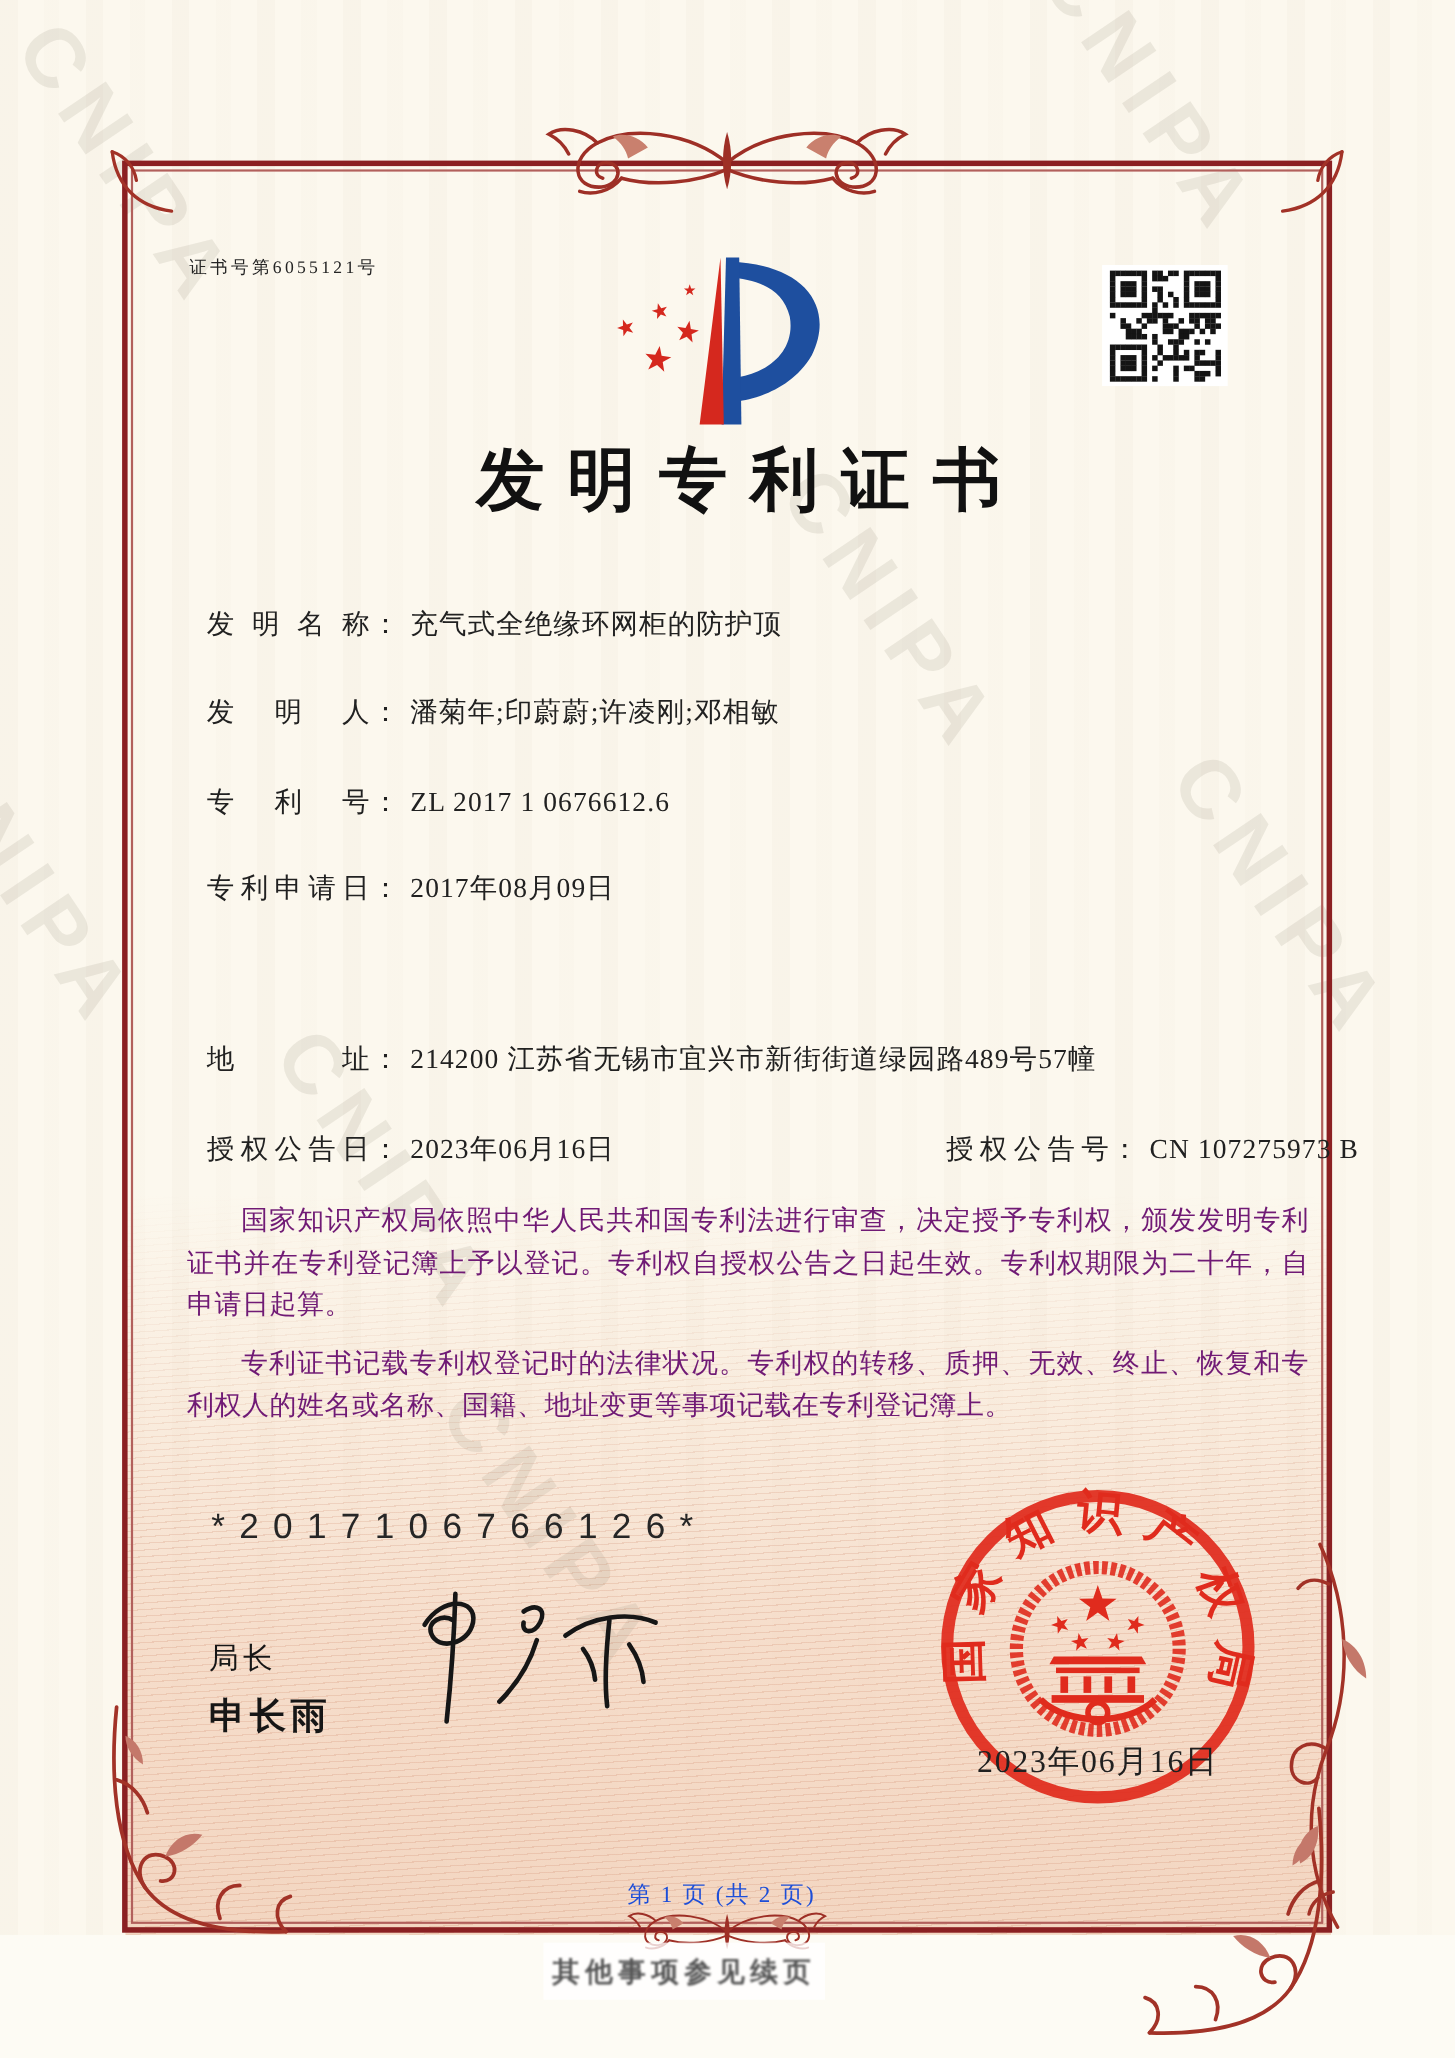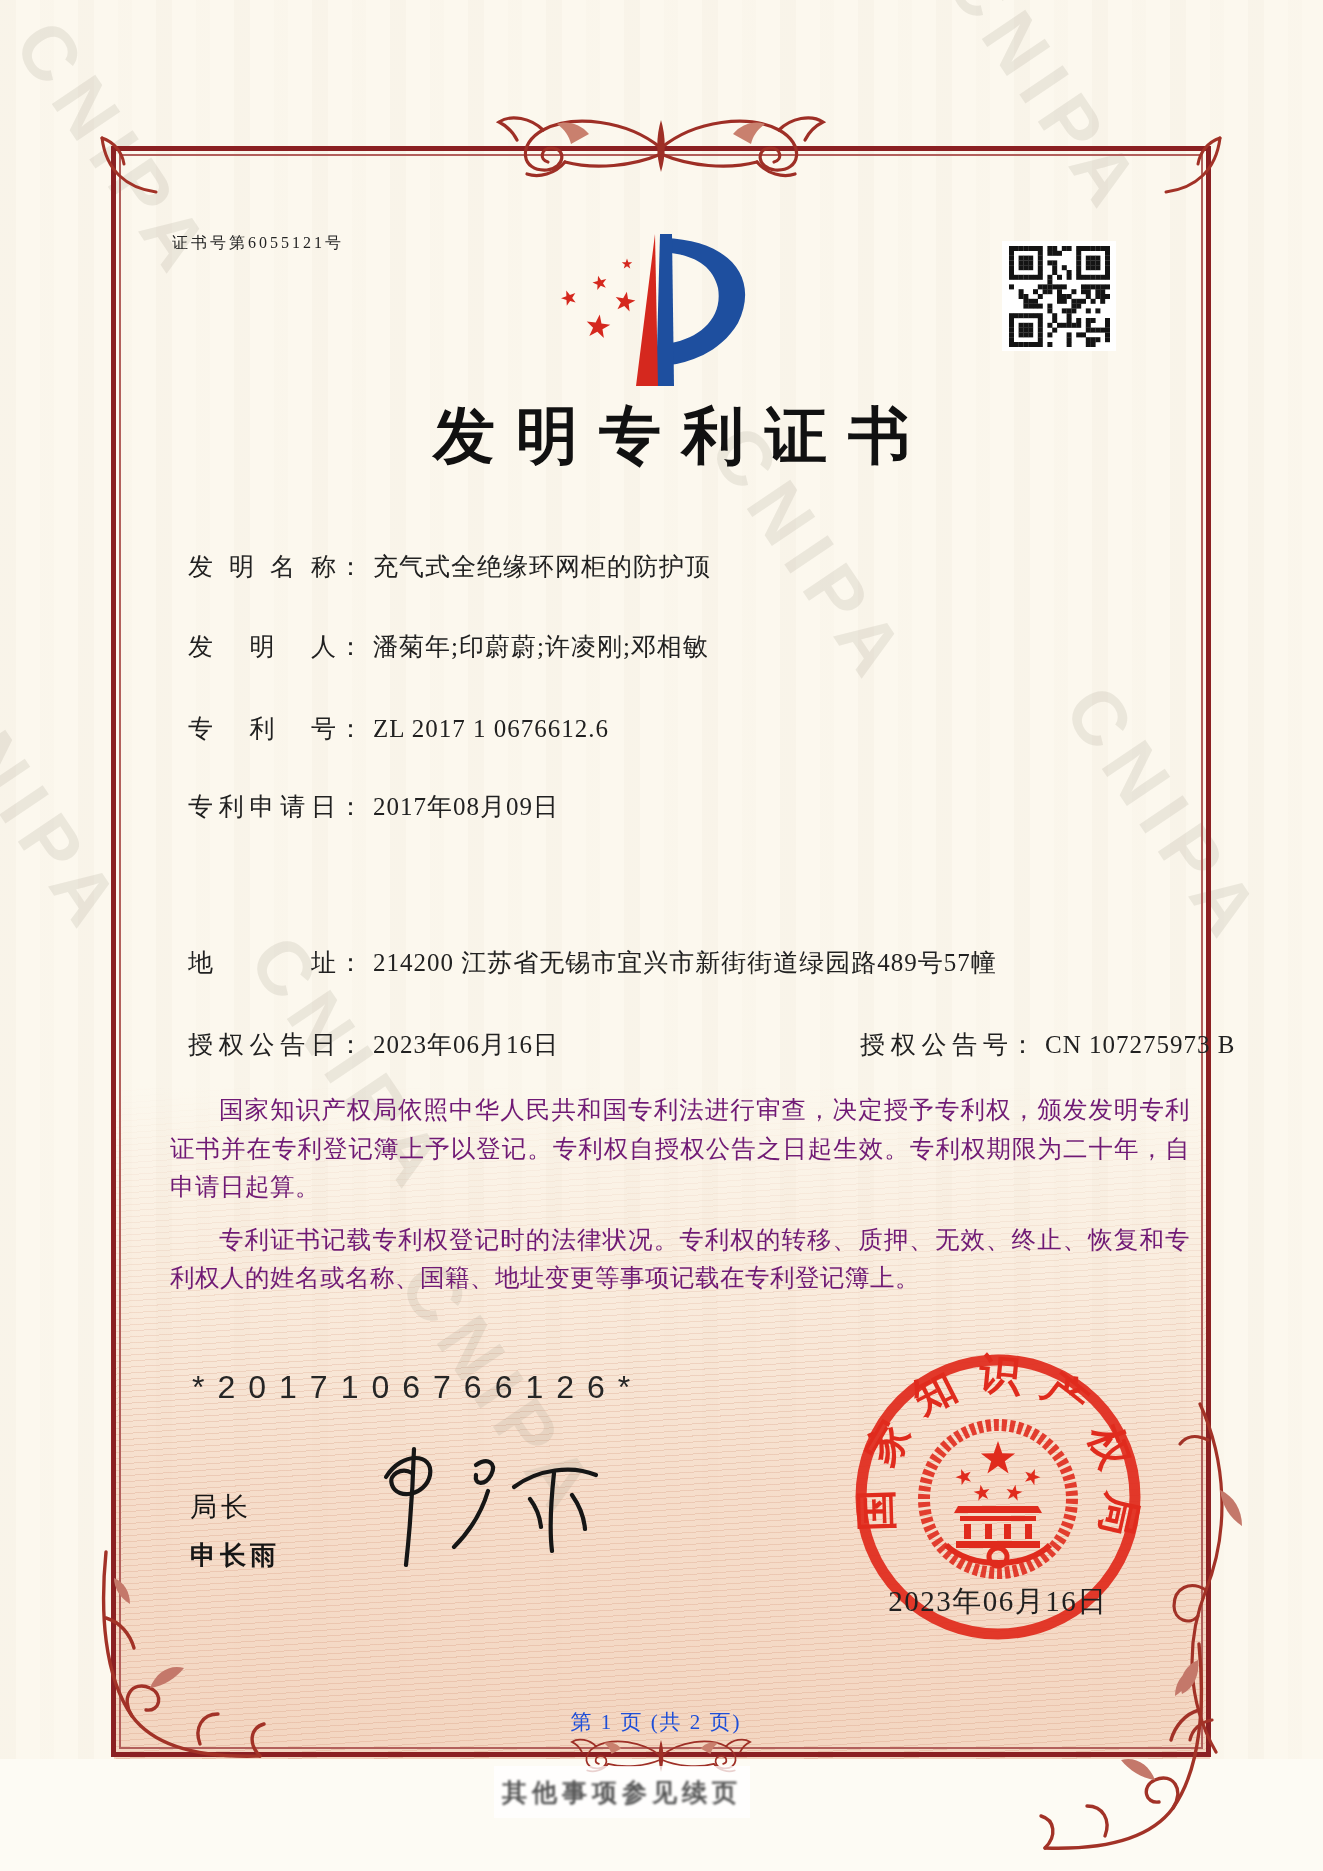--- a/index.html
+++ b/index.html
@@ -38,21 +38,21 @@
     text-align:justify;color:#701a75;letter-spacing:.5px;}
   .paras p{margin:0;text-indent:2em;}
   .paras p + p{margin-top:14px;}
 
   .barcode{position:absolute;left:192px;top:1369px;font-family:"Liberation Sans","DejaVu Sans",sans-serif;
     font-size:32px;letter-spacing:13px;color:#262626;}
 
   .officer-title{position:absolute;left:190px;top:1489px;font-family:"Liberation Sans","DejaVu Sans",sans-serif;
     font-size:27px;font-weight:400;color:#161616;letter-spacing:4px;}
   .officer-name{position:absolute;left:190px;top:1538px;font-family:Liberation Mono, monospace;
-    font-size:26px;font-weight:600;color:#161616;letter-spacing:4px;}
+    font-size:33px;font-weight:600;color:#161616;letter-spacing:4px;}
 
   .signature{position:absolute;left:358px;top:1443px;}
   .seal{position:absolute;left:850px;top:1349px;}
   .logo{position:absolute;left:560px;top:228px;}
   .qr{position:absolute;left:1002px;top:241px;width:114px;height:110px;background:#fff;}
 
   .page-footer{position:absolute;left:111px;top:1708px;width:1090px;text-align:center;
     font-size:21px;color:#1d4ed8;letter-spacing:2px;}
 
   .note-patch{position:absolute;left:494px;top:1766px;width:256px;height:52px;

